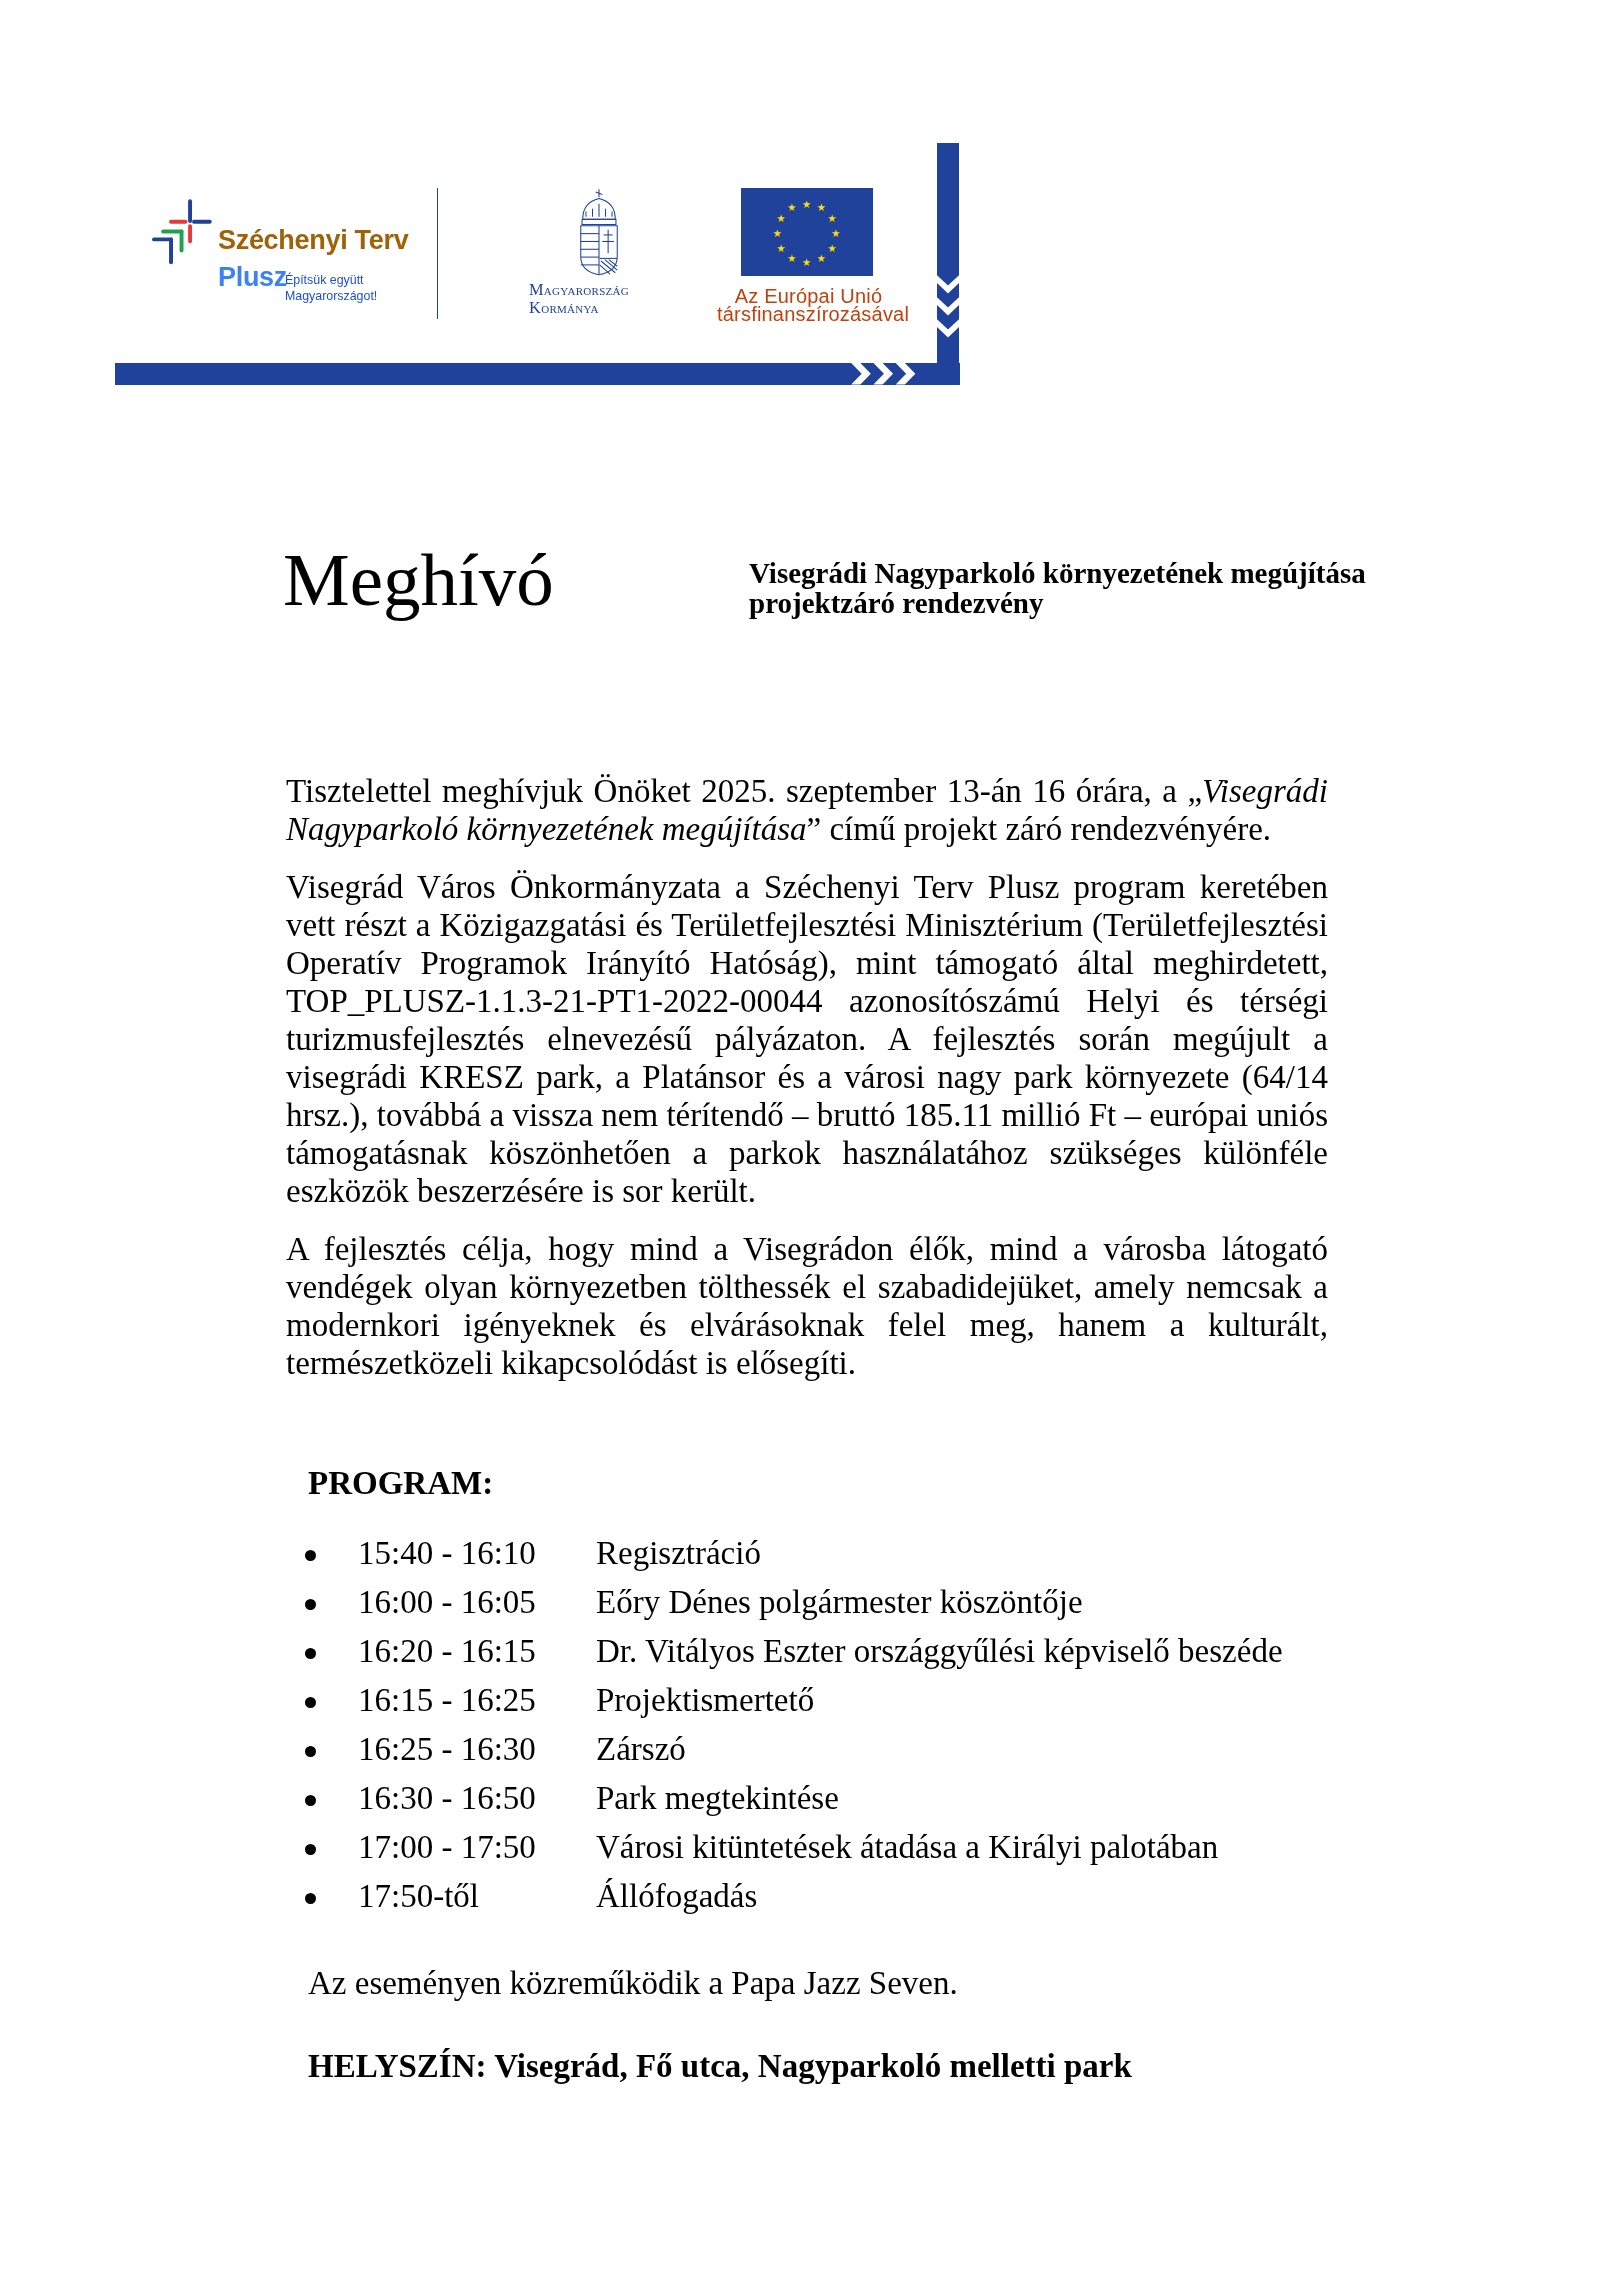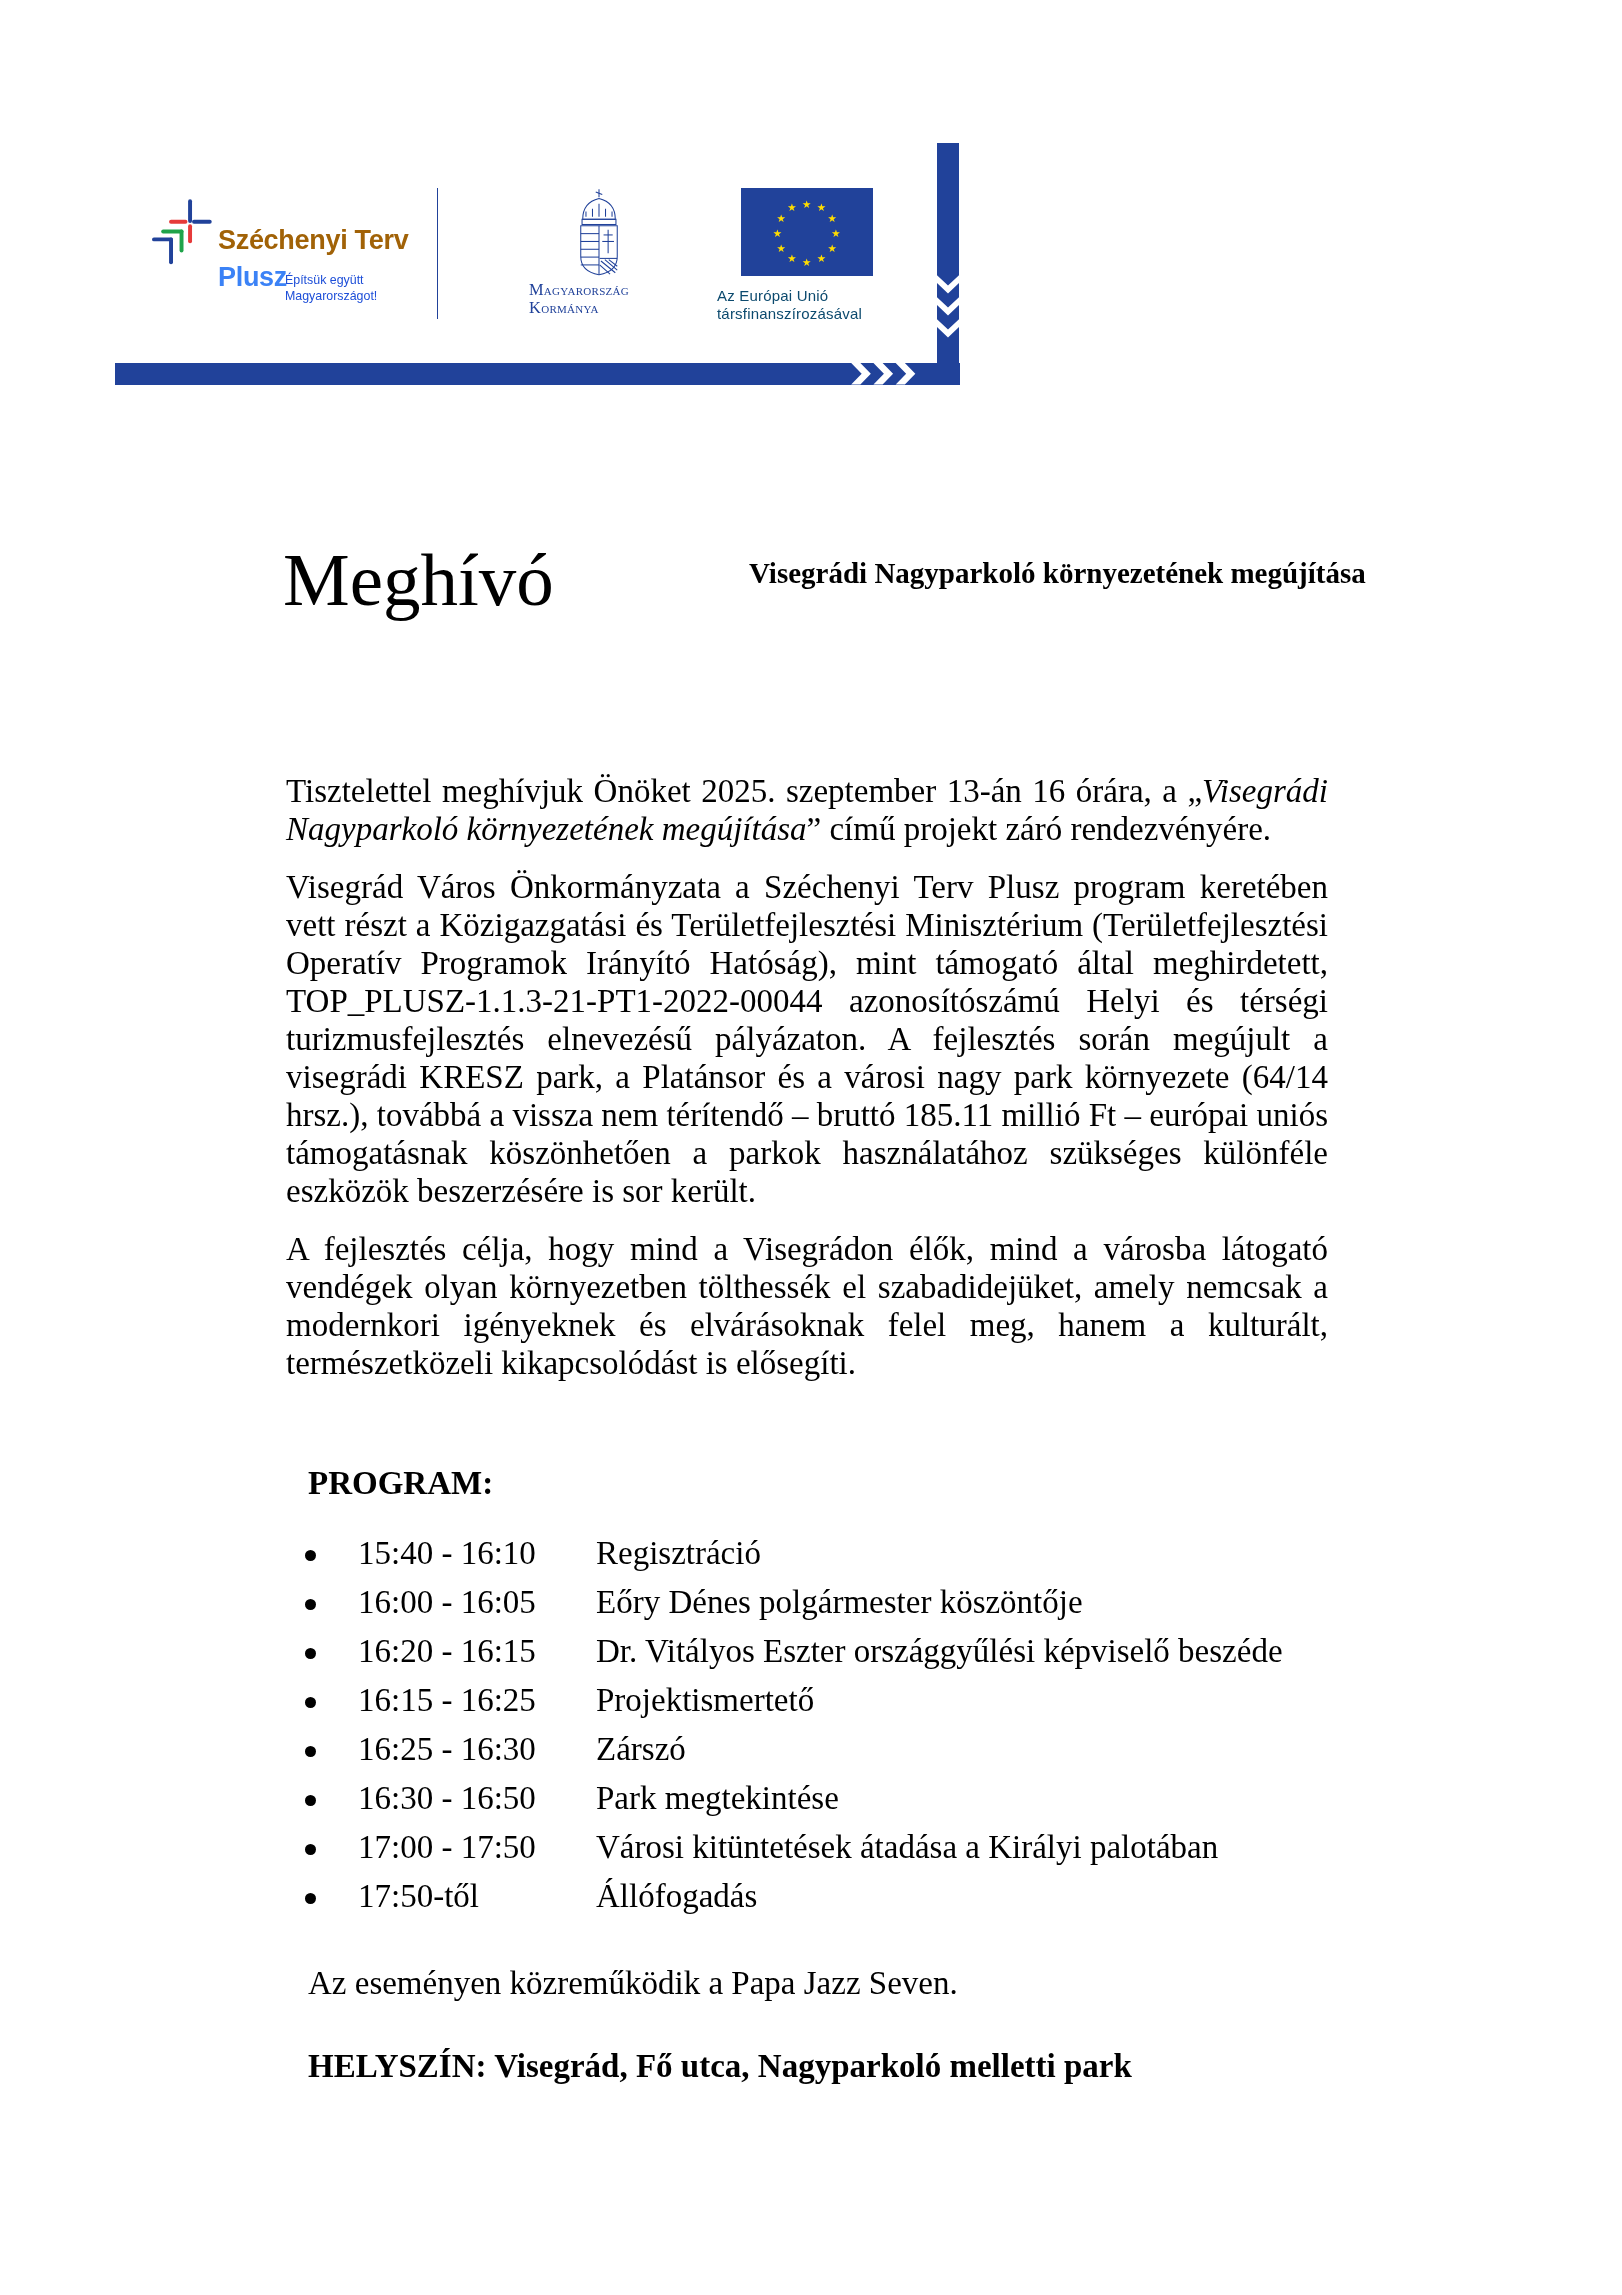--- a/index.html
+++ b/index.html
@@ -20,23 +20,23 @@
                 color: #1d4ed8; font-size: 12.4px; line-height: 16.4px; }
   .divider { left: 437px; top: 188px; width: 1.3px; height: 131px; background: #21429a; }
 
   
   .gov-text { left: 529px; top: 281px; width: 152px; text-align: left;
               font-family: "Liberation Serif", "DejaVu Serif", serif; color: #21429a;
               font-size: 16.4px; line-height: 18.3px; letter-spacing: 0.3px; font-variant: small-caps; }
 
   
   .eu-flag { left: 741px; top: 188px; width: 132px; height: 88px; background: #21429a; }
-  .eu-text { left: 717px; top: 287px; width: 183px; text-align: left;
-             font-family: "Liberation Sans", "DejaVu Sans", sans-serif; color: #0c4a6e;
-             font-size: 15px; line-height: 18.3px; letter-spacing: 0.2px; }
+  .eu-text { left: 717px; top: 287px; width: 183px; text-align: center;
+             font-family: "Liberation Sans", "DejaVu Sans", sans-serif; color: #c2410c;
+             font-size: 20px; line-height: 18.3px; letter-spacing: 0.2px; }
 
   
   .title-main { left: 283px; top: 542px; font-size: 75px; line-height: 1; font-weight: normal; }
   .title-sub { left: 749px; top: 558px; font-size: 29px; font-weight: bold; line-height: 30px; }
 
   
   .body-block { left: 286px; width: 1042px; font-size: 33px; line-height: 38px; text-align: justify; }
   .body-block p { margin: 0; }
   .p1 { top: 772px; }
   .p2 { top: 868px; }
@@ -147,20 +147,21 @@
   </svg>
 </div>
 <div class="abs eu-text">
   <div>Az Európai Unió</div>
   <div>társfinanszírozásával</div>
 </div>
 
 <div class="abs title-main">Meghívó</div>
 <div class="abs title-sub">
   <div>Visegrádi Nagyparkoló környezetének megújítása</div>
+  <div>projektzáró rendezvény</div>
 </div>
 
 <div class="abs body-block p1">
   <p><span>Tisztelettel meghívjuk Önöket 2025. szeptember 13-án 16 órára, a „</span><i>Visegrádi Nagyparkoló környezetének megújítása</i><span>” című projekt záró rendezvényére.</span></p>
 </div>
 <div class="abs body-block p2">
   <p>Visegrád Város Önkormányzata a Széchenyi Terv Plusz program keretében vett részt a Közigazgatási és Területfejlesztési Minisztérium (Területfejlesztési Operatív Programok Irányító Hatóság), mint támogató által meghirdetett, TOP_PLUSZ-1.1.3-21-PT1-2022-00044 azonosítószámú Helyi és térségi turizmusfejlesztés elnevezésű pályázaton. A fejlesztés során megújult a visegrádi KRESZ park, a Platánsor és a városi nagy park környezete (64/14 hrsz.), továbbá a vissza nem térítendő – bruttó 185.11 millió Ft – európai uniós támogatásnak köszönhetően a parkok használatához szükséges különféle eszközök beszerzésére is sor került.</p>
 </div>
 <div class="abs body-block p3">
   <p>A fejlesztés célja, hogy mind a Visegrádon élők, mind a városba látogató vendégek olyan környezetben tölthessék el szabadidejüket, amely nemcsak a modernkori igényeknek és elvárásoknak felel meg, hanem a kulturált, természetközeli kikapcsolódást is elősegíti.</p>

